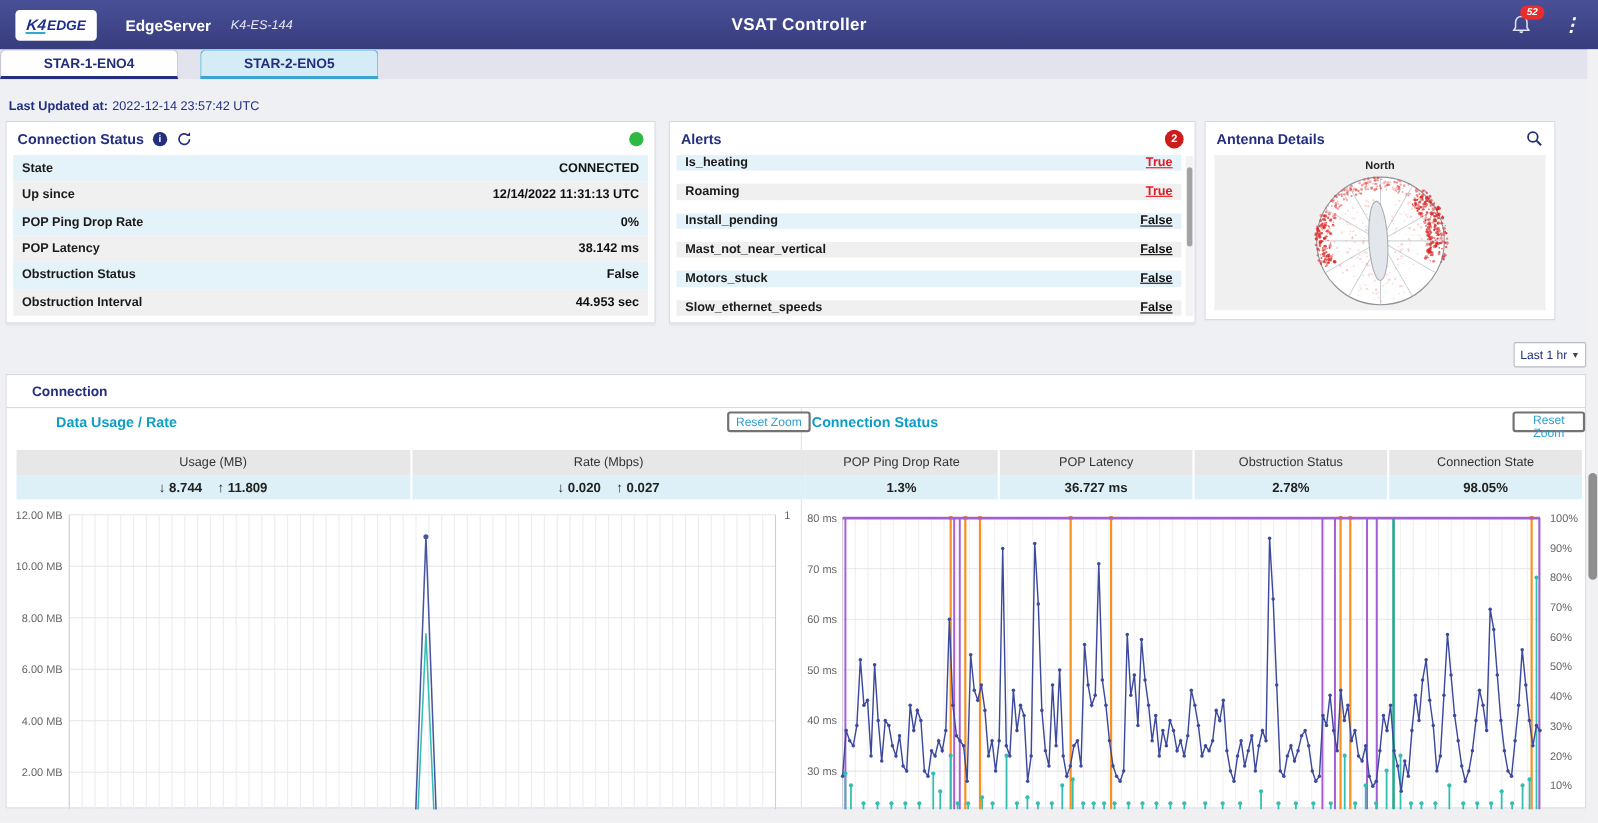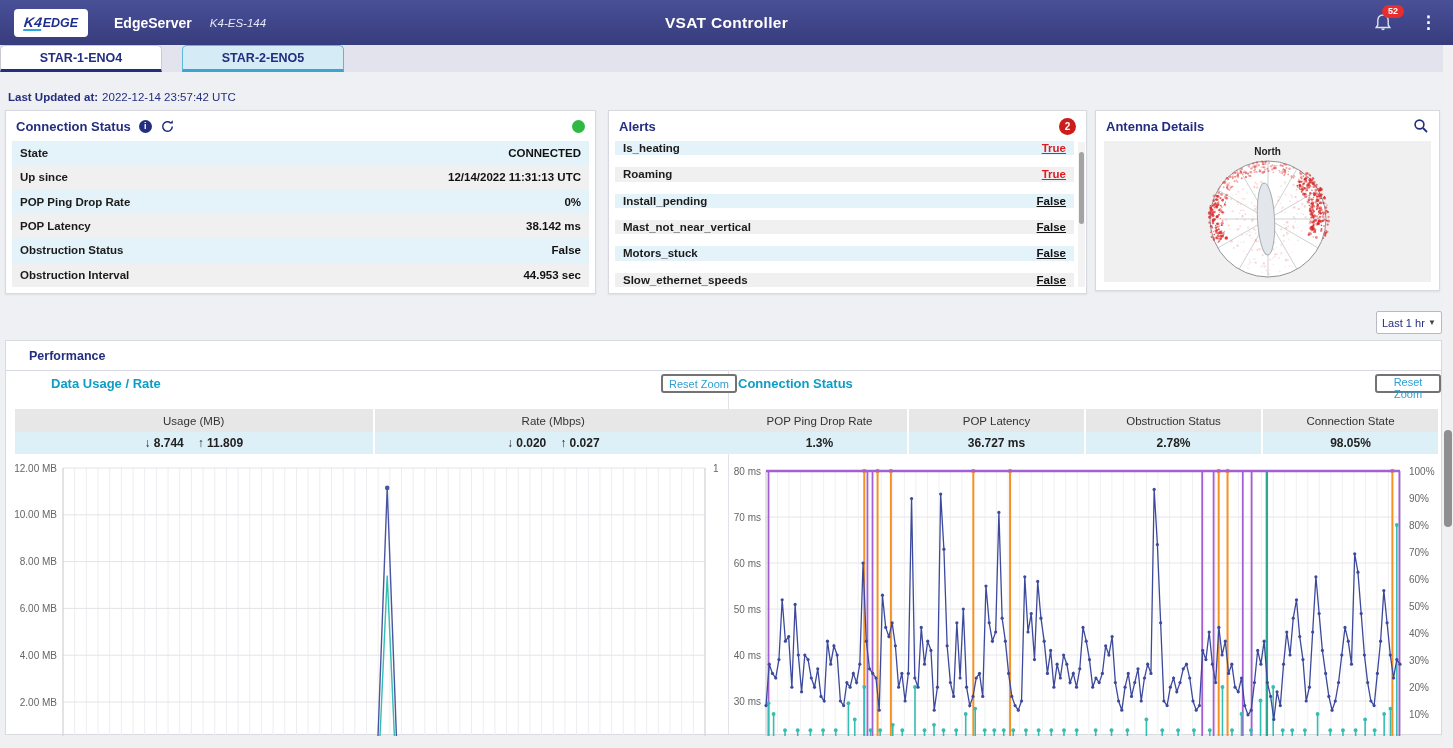--- a/index.html
+++ b/index.html
@@ -12,21 +12,21 @@
     display:flex; align-items:center; }
   .logo-box { margin-left:14px; width:74px; height:28px; background:#fff; border-radius:4px;
     display:flex; align-items:center; justify-content:center; gap:1px; }
   .logo-k4 { font-style:italic; font-weight:900; font-size:14px; color:#1d2f8f;
     border-bottom:2px solid #2ea8d8; transform:skewX(-6deg); line-height:14px; }
   .logo-edge { font-style:italic; font-weight:800; font-size:12.5px; color:#1d2f8f; }
   .app-name { margin-left:26px; color:#fff; font-weight:700; font-size:14px; }
   .server-id { margin-left:18px; color:#e7e9f5; font-style:italic; font-size:11.5px; }
   .nav-title { position:absolute; left:0; right:0; text-align:center; color:#fff;
     font-weight:700; font-size:15.5px; letter-spacing:.3px; pointer-events:none; }
-  .nav-right { margin-left:auto; display:flex; align-items:center; gap:26px; margin-right:16px; }
+  .nav-right { margin-left:auto; display:flex; align-items:center; gap:26px; margin-right:16px;font-style:italic; }
   .bell-wrap { position:relative; width:20px; height:20px; }
   .badge-52 { position:absolute; top:-8px; left:8px; background:#e62e2e; color:#fff;
     font-size:9px; font-weight:700; border-radius:9px; padding:2px 6px; line-height:9px; }
   .kebab { color:#fff; font-size:17px; font-weight:700; letter-spacing:0; line-height:14px; cursor:pointer; }
 
   
   .tabbar { position:absolute; left:0; top:45px; width:1453px; height:27px; background:#e3e3ed; display:flex; }
   .tab { width:162px; height:27px; display:flex; align-items:center; justify-content:center;
     font-size:12.5px; font-weight:700; color:#232e7e; border-radius:5px 5px 0 0; cursor:pointer; }
   .tab.active { background:#fff; border:1px solid #c9c9d4; border-bottom:3px solid #232e7e; }
@@ -190,21 +190,21 @@
       <div class="row">
         <span class="lbl">Slow_ethernet_speeds</span>
         <a class="val false">False</a>
       </div>
     </div>
   <div class="vscroll">
     <div class="thumb" style="top:10px; height:72px;"></div>
   </div>
 </div>
 
-<div class="card" style="left:1095px; top:110px; width:345px; height:181px;">
+<div class="card" style="left:1095px; top:110px; width:319px; height:181px;">
   <div class="card-head">
     <span class="card-title">Antenna Details</span>
     <span class="spacer"></span>
     <svg width="16" height="16" viewBox="0 0 16 16" style="cursor:pointer">
       <circle cx="6.5" cy="6.5" r="4.4" fill="none" stroke="#232e7e" stroke-width="1.6"></circle>
       <line x1="10" y1="10" x2="14" y2="14" stroke="#232e7e" stroke-width="1.8"></line>
     </svg>
   </div>
   <div class="antenna-body">
     <div class="north-lbl">North</div>
@@ -931,21 +931,21 @@
       </svg>
   </div>
 </div>
 
 <div class="range-select">
   <span>Last 1 hr</span>
   <span class="caret">▼</span>
 </div>
 
 <div class="perf">
-  <div class="perf-title">Performance</div>
+  <div class="perf-title">Connection</div>
   <div class="perf-hr"></div>
   <div class="perf-vdiv"></div>
 
   <div class="panel-title" style="left:45px;">Data Usage / Rate</div>
   <button class="reset-btn" style="left:655px;">Reset Zoom</button>
   <div class="stats" id="usage-stats" style="left:9px; width:717px;">
       <div class="col">
         <div class="th">Usage (MB)</div>
         <div class="td">
           <span>↓ 8.744</span>

